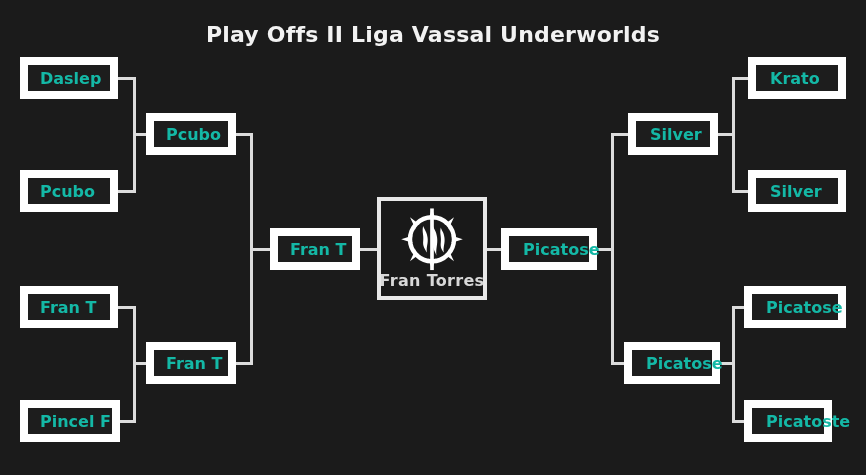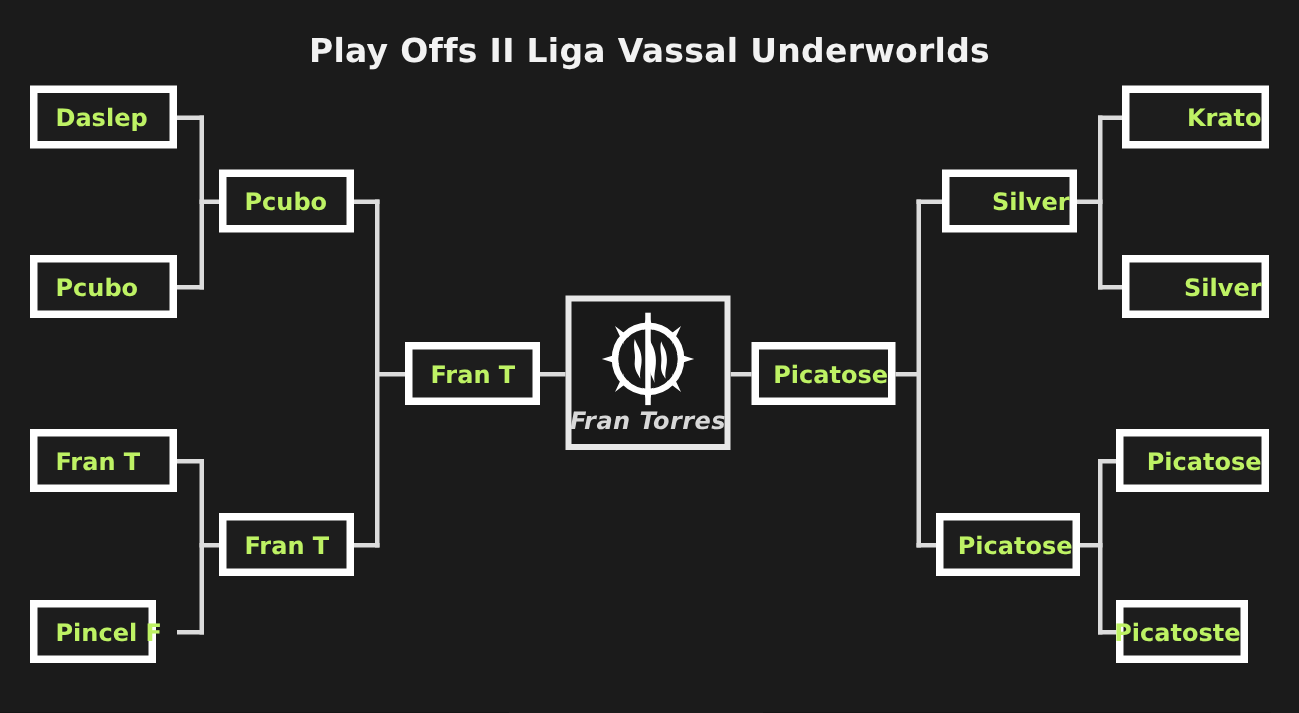--- a/index.html
+++ b/index.html
@@ -28,31 +28,31 @@
     font-weight: bold;
     letter-spacing: 0.2px;
     white-space: nowrap;
   }
 
   
   .node {
     position: absolute;
     box-sizing: border-box;
     background: #1d1d1d;
-    border: 5px solid #ffffff;
-    color: #bef264;
+    border: 8px solid #ffffff;
+    color: #14b8a6;
     font-size: 16px;
     font-weight: bold;
     display: flex;
     align-items: center;
     height: 42px;
     z-index: 3;
   }
   .node.left  { justify-content: flex-start; padding-left: 12px; }
-  .node.right { justify-content: flex-end; padding-left: 14px; }
+  .node.right { justify-content: flex-start; padding-left: 14px; }
   .node .txt { white-space: nowrap; }
 
   
   .champion {
     position: absolute;
     box-sizing: border-box;
     background: #191919;
     border: 4px solid #e8e8e8;
     display: flex;
     flex-direction: column;
@@ -65,21 +65,20 @@
     width: 76px;
     height: 66px;
   }
   .champion .champ-name {
     color: #d8d8d8;
     font-size: 16px;
     font-weight: bold;
     letter-spacing: 0.3px;
     margin-top: -2px;
     white-space: nowrap;
-    font-style: italic;
   }
 
   
   .ln {
     position: absolute;
     background: #dcdcdc;
     z-index: 1;
   }
   .ln.h { height: 3px; }
   .ln.v { width: 3px; }
@@ -127,21 +126,21 @@
 
   <div class="node left" style="left:20px; top:57px; width:98px;">
     <span class="txt">Daslep</span>
   </div>
   <div class="node left" style="left:20px; top:170px; width:98px;">
     <span class="txt">Pcubo</span>
   </div>
   <div class="node left" style="left:20px; top:286px; width:98px;">
     <span class="txt">Fran T</span>
   </div>
-  <div class="node left" style="left:20px; top:400px; width:84px;">
+  <div class="node left" style="left:20px; top:400px; width:100px;">
     <span class="txt">Pincel F</span>
   </div>
 
   <div class="node left" style="left:146px; top:113px; width:90px;">
     <span class="txt">Pcubo</span>
   </div>
   <div class="node left" style="left:146px; top:342px; width:90px;">
     <span class="txt">Fran T</span>
   </div>
 

